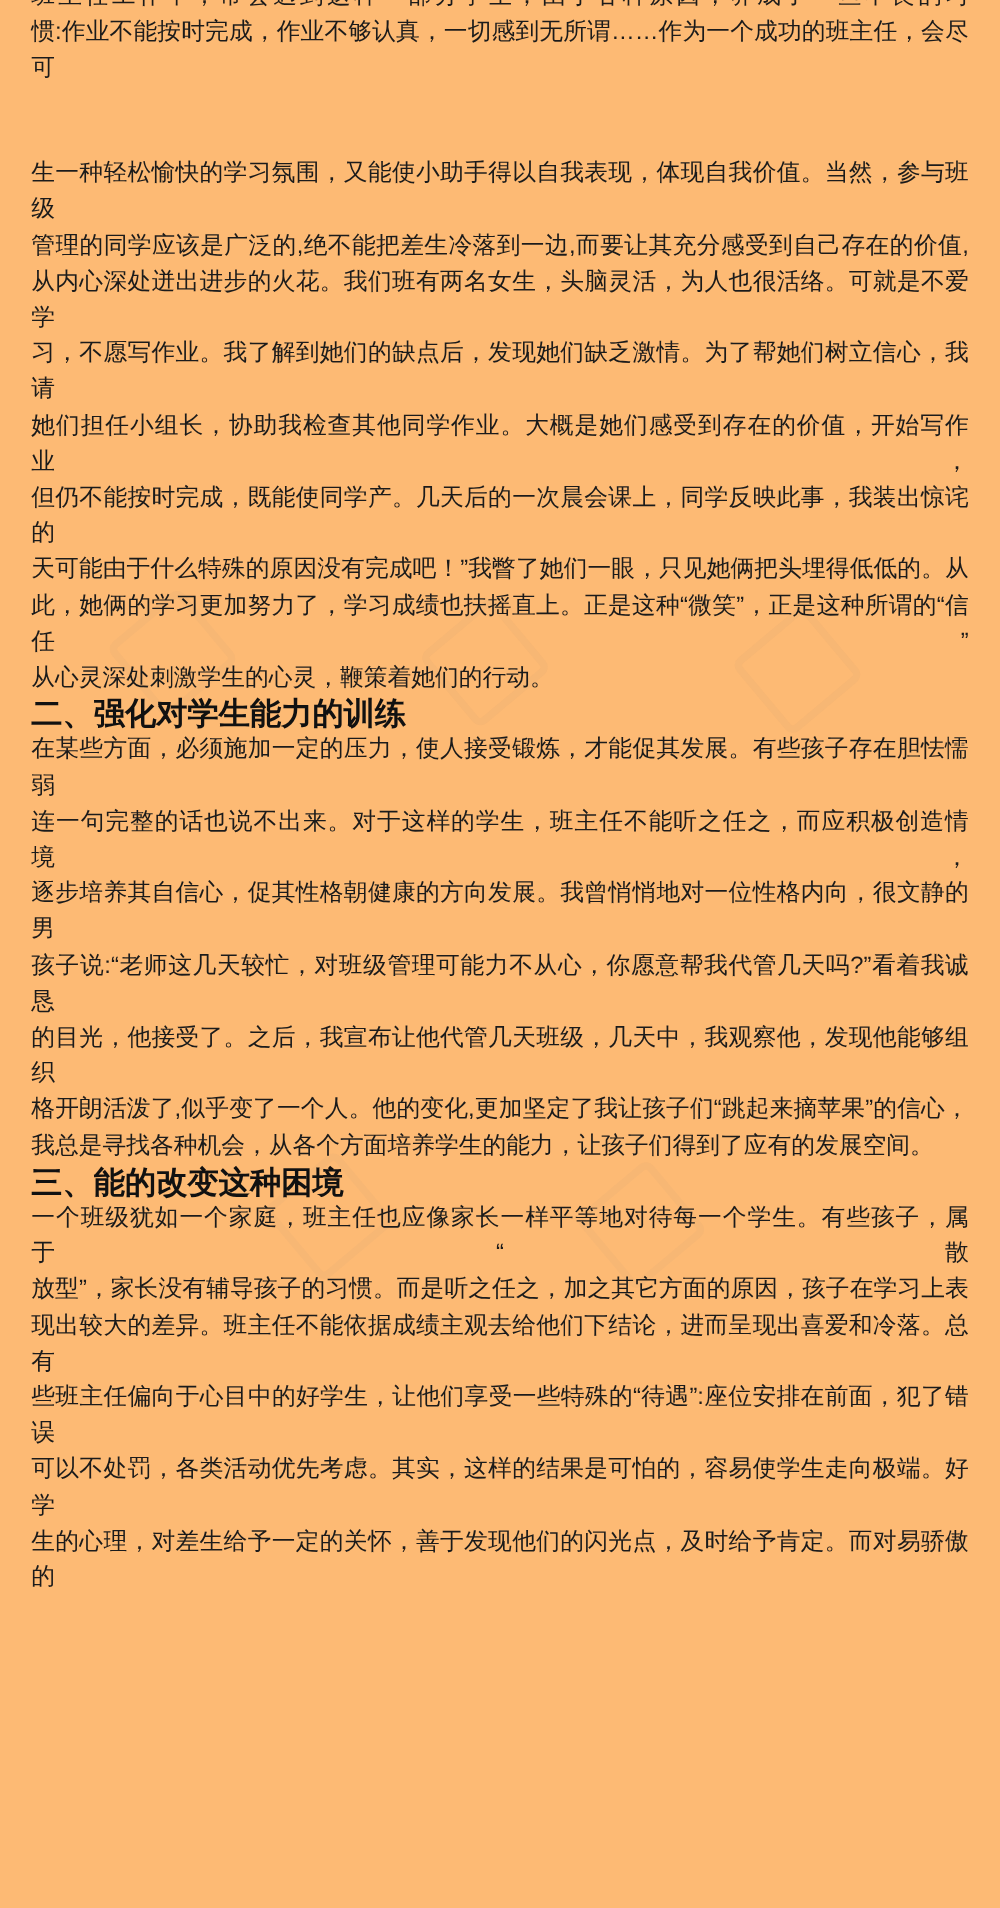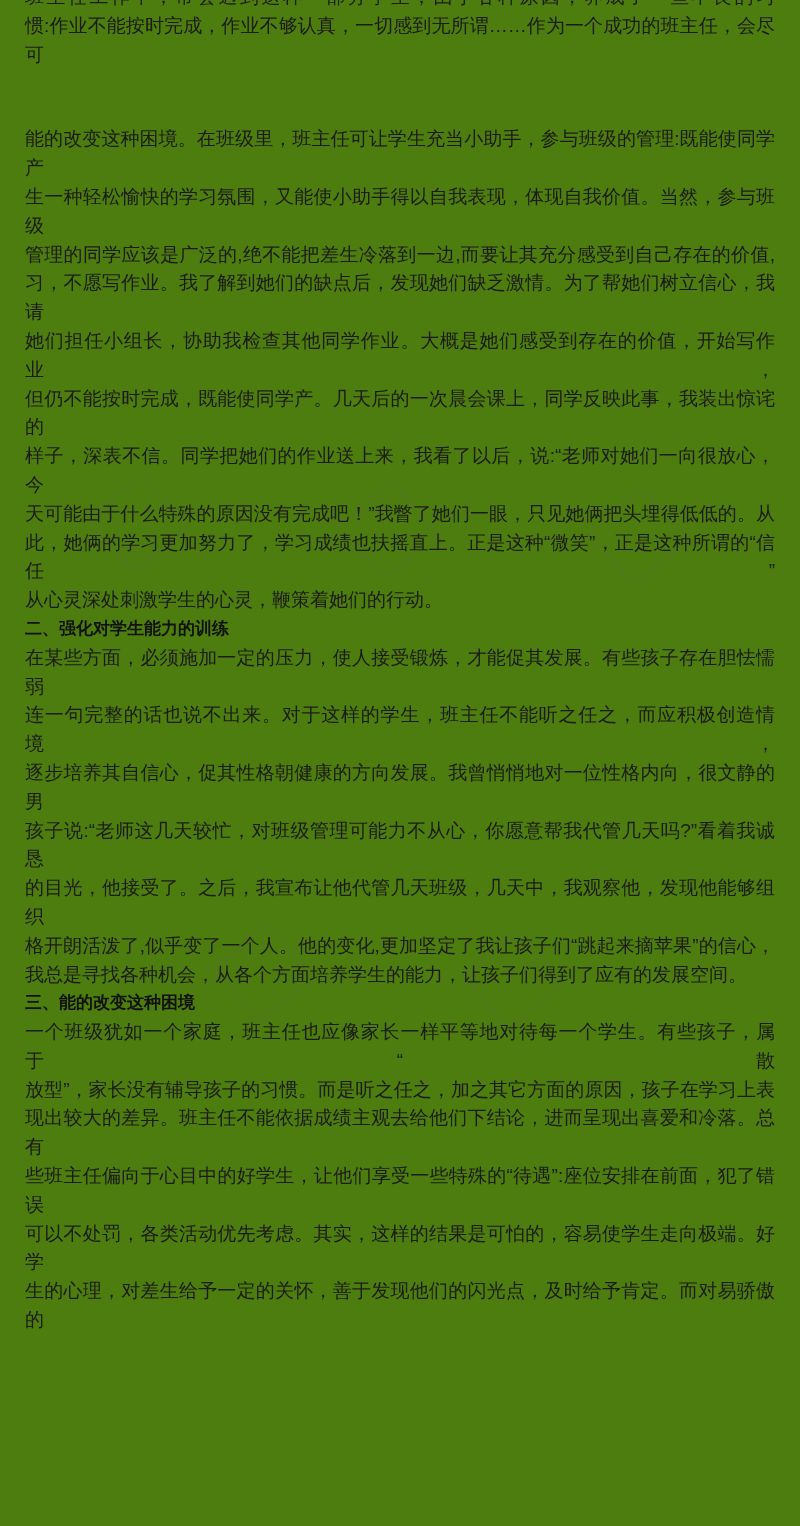--- a/index.html
+++ b/index.html
@@ -11,21 +11,21 @@
     width: 800px;
     height: 1526px;
     overflow: hidden;
     font-family: "Liberation Sans", "DejaVu Sans", sans-serif;
   }
   .page {
     position: relative;
     width: 800px;
     height: 1526px;
     overflow: hidden;
-    background: #4d7c0f;
+    background: #fdba74;
   }
   .doc {
     position: relative;
     z-index: 2;
     padding: 0 25px;
     color: #1b1b1b;
   }
   .line {
     font-size: 19px;
     line-height: 28.8px;
@@ -33,21 +33,21 @@
     text-align-last: justify;
   }
   .line.end {
     text-align: right;
     text-align-last: left;
   }
   .line.clip {
     margin-top: -17px; 
   }
   .heading {
-    font-size: 17px;
+    font-size: 25px;
     line-height: 28.8px;
     font-weight: bold;
     color: #111111;
     text-align: left;
   }
   .gap {
     height: 56px; 
   }
   
   .wm {
@@ -69,27 +69,26 @@
   <div class="wm" style="left:100px; top:485px;"></div>
   <div class="wm" style="left:350px; top:492px;"></div>
   <div class="wm" style="left:600px; top:498px;"></div>
   <div class="wm" style="left:225px; top:935px;"></div>
   <div class="wm" style="left:475px; top:942px;"></div>
 
   <div class="doc" id="doc">
       <div class="line clip">班主任工作中，常会遇到这样一部分学生，由于各种原因，养成了一些不良的习</div>
       <div class="line">惯:作业不能按时完成，作业不够认真，一切感到无所谓……作为一个成功的班主任，会尽可</div>
       <div class="gap"></div>
-      <div class="line">能的改变这种困境。在班级里，班主任可让学生充当小助手，参与班级的管理:既能使同学产</div>
       <div class="line">生一种轻松愉快的学习氛围，又能使小助手得以自我表现，体现自我价值。当然，参与班级</div>
       <div class="line">管理的同学应该是广泛的,绝不能把差生冷落到一边,而要让其充分感受到自己存在的价值,</div>
+      <div class="line">从内心深处迸出进步的火花。我们班有两名女生，头脑灵活，为人也很活络。可就是不爱学</div>
       <div class="line">习，不愿写作业。我了解到她们的缺点后，发现她们缺乏激情。为了帮她们树立信心，我请</div>
       <div class="line">她们担任小组长，协助我检查其他同学作业。大概是她们感受到存在的价值，开始写作业，</div>
       <div class="line">但仍不能按时完成，既能使同学产。几天后的一次晨会课上，同学反映此事，我装出惊诧的</div>
-      <div class="line">样子，深表不信。同学把她们的作业送上来，我看了以后，说:“老师对她们一向很放心，今</div>
       <div class="line">天可能由于什么特殊的原因没有完成吧！”我瞥了她们一眼，只见她俩把头埋得低低的。从</div>
       <div class="line">此，她俩的学习更加努力了，学习成绩也扶摇直上。正是这种“微笑”，正是这种所谓的“信任”</div>
       <div class="line end">从心灵深处刺激学生的心灵，鞭策着她们的行动。</div>
       <div class="heading">二、强化对学生能力的训练</div>
       <div class="line">在某些方面，必须施加一定的压力，使人接受锻炼，才能促其发展。有些孩子存在胆怯懦弱</div>
       <div class="line">连一句完整的话也说不出来。对于这样的学生，班主任不能听之任之，而应积极创造情境，</div>
       <div class="line">逐步培养其自信心，促其性格朝健康的方向发展。我曾悄悄地对一位性格内向，很文静的男</div>
       <div class="line">孩子说:“老师这几天较忙，对班级管理可能力不从心，你愿意帮我代管几天吗?”看着我诚恳</div>
       <div class="line">的目光，他接受了。之后，我宣布让他代管几天班级，几天中，我观察他，发现他能够组织</div>
       <div class="line">格开朗活泼了,似乎变了一个人。他的变化,更加坚定了我让孩子们“跳起来摘苹果”的信心，</div>

